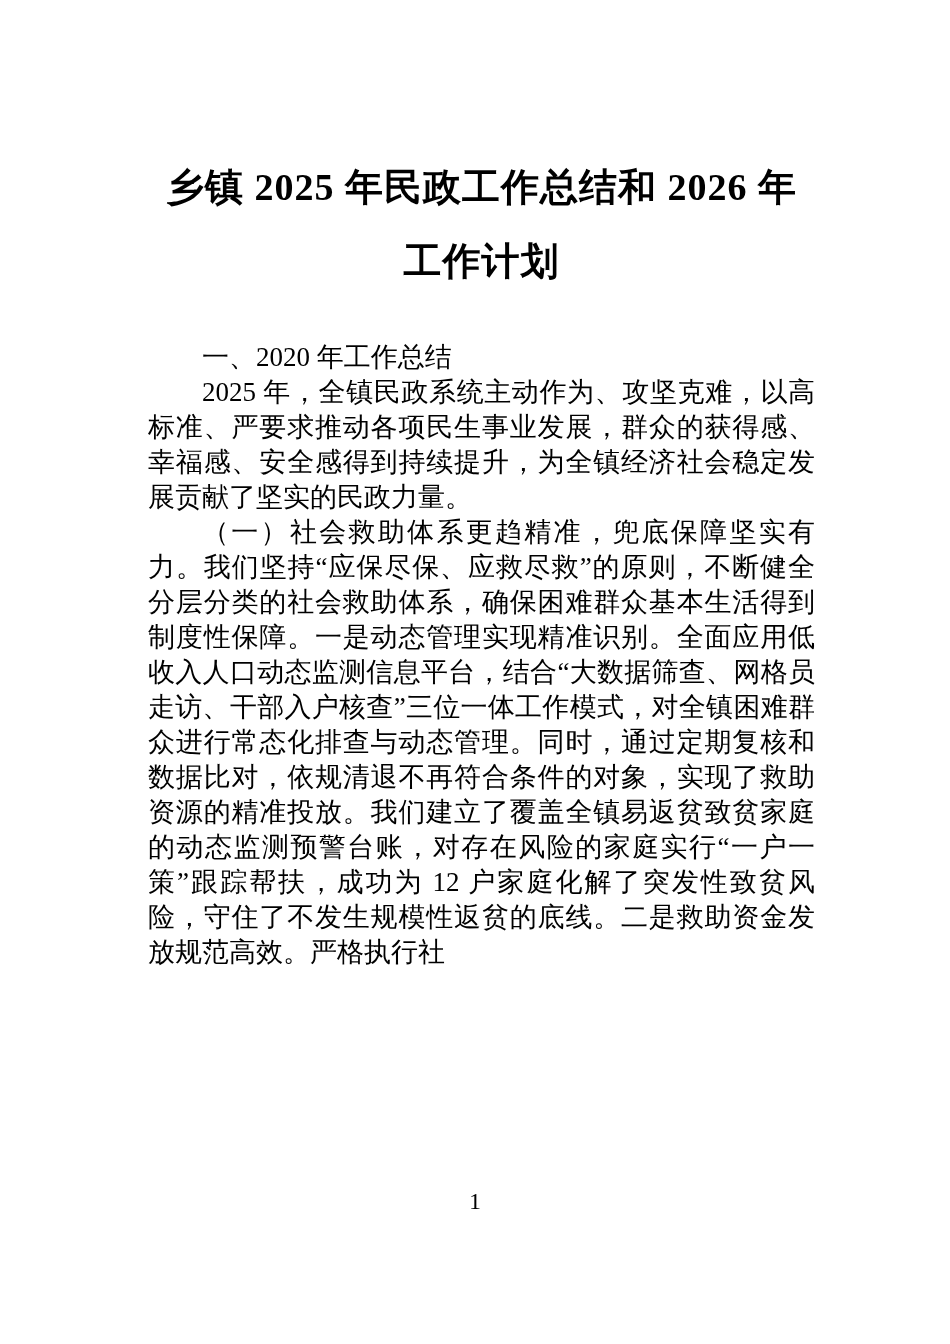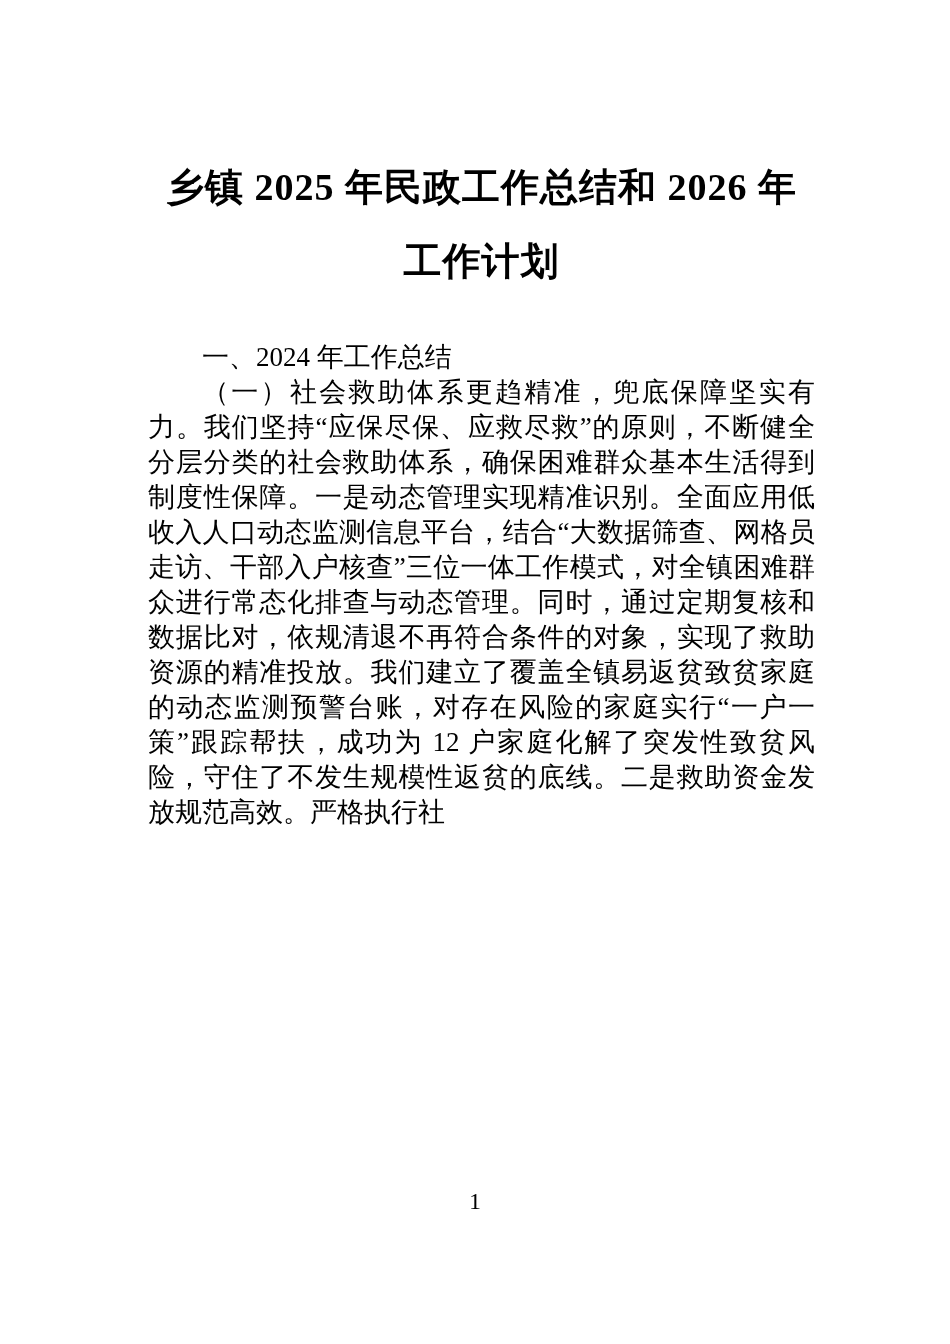--- a/index.html
+++ b/index.html
@@ -52,21 +52,22 @@
   }
 </style>
 </head>
 <body>
 
 <div class="page">
 
   <h1 class="doc-title">乡镇 2025 年民政工作总结和 2026 年工作计划</h1>
 
   <div class="doc-body">
-    <p class="para">一、2024 年工作总结</p>
+    <p class="para">一、2020 年工作总结</p>
+    <p class="para">2025 年，全镇民政系统主动作为、攻坚克难，以高标准、严要求推动各项民生事业发展，群众的获得感、幸福感、安全感得到持续提升，为全镇经济社会稳定发展贡献了坚实的民政力量。</p>
     <p class="para">（一）社会救助体系更趋精准，兜底保障坚实有力。我们坚持“应保尽保、应救尽救”的原则，不断健全分层分类的社会救助体系，确保困难群众基本生活得到制度性保障。一是动态管理实现精准识别。全面应用低收入人口动态监测信息平台，结合“大数据筛查、网格员走访、干部入户核查”三位一体工作模式，对全镇困难群众进行常态化排查与动态管理。同时，通过定期复核和数据比对，依规清退不再符合条件的对象，实现了救助资源的精准投放。我们建立了覆盖全镇易返贫致贫家庭的动态监测预警台账，对存在风险的家庭实行“一户一策”跟踪帮扶，成功为 12 户家庭化解了突发性致贫风险，守住了不发生规模性返贫的底线。二是救助资金发放规范高效。严格执行社</p>
   </div>
 
   <div class="page-footer">
     <span class="page-number">1</span>
   </div>
 
 </div>
 
 </body></html>

